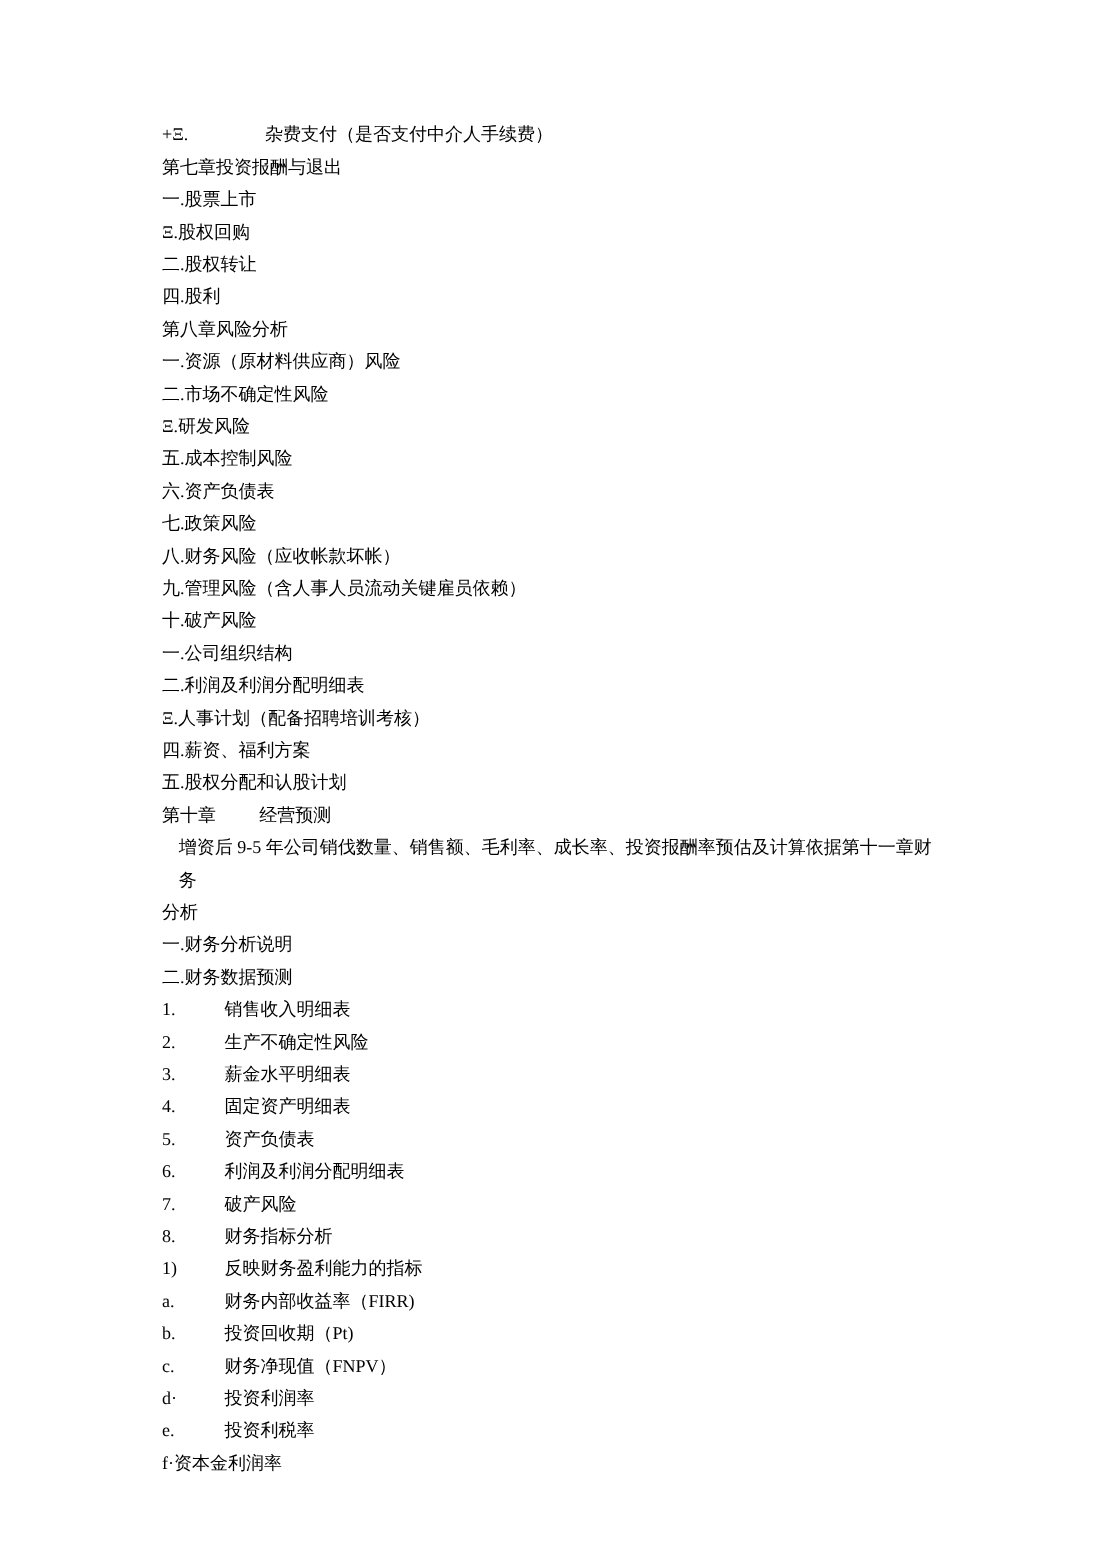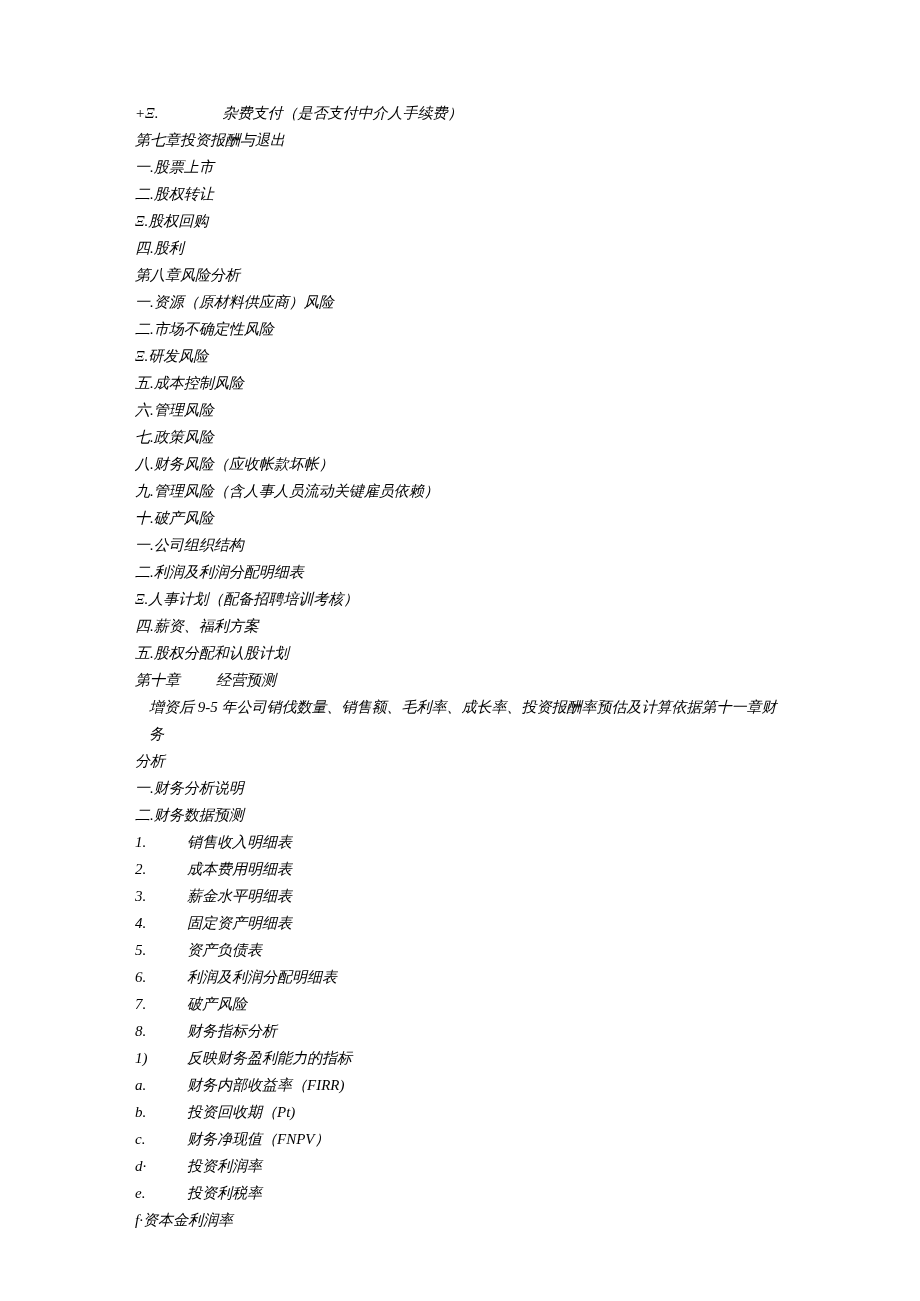--- a/index.html
+++ b/index.html
@@ -10,21 +10,20 @@
       width: 920px;
     }
     .content {
       padding: 100px 135px 60px 135px;
       font-size: 15px;
       line-height: 27px;
       color: #000000;
     }
     .line {
       white-space: pre-wrap;
-      font-style: italic;
     }
     .indent1 {
       padding-left: 14px;
     }
     .item-col {
       display: inline-block;
       width: 52px;
     }
     .gap {
       display: inline-block;
@@ -35,45 +34,45 @@
       width: 36px;
     }
   </style>
 </head>
 <body>
 
 <div class="content">
 <div class="line"><span>+Ξ.</span><span class="gap"></span><span>杂费支付（是否支付中介人手续费）</span></div>
     <div class="line">第七章投资报酬与退出</div>
     <div class="line">一.股票上市</div>
+    <div class="line">Ξ.股权回购</div>
     <div class="line">二.股权转让</div>
-    <div class="line">Ξ.股权回购</div>
     <div class="line">四.股利</div>
     <div class="line">第八章风险分析</div>
     <div class="line">一.资源（原材料供应商）风险</div>
     <div class="line">二.市场不确定性风险</div>
     <div class="line">Ξ.研发风险</div>
     <div class="line">五.成本控制风险</div>
-    <div class="line">六.管理风险</div>
+    <div class="line">六.资产负债表</div>
     <div class="line">七.政策风险</div>
     <div class="line">八.财务风险（应收帐款坏帐）</div>
     <div class="line">九.管理风险（含人事人员流动关键雇员依赖）</div>
     <div class="line">十.破产风险</div>
     <div class="line">一.公司组织结构</div>
     <div class="line">二.利润及利润分配明细表</div>
     <div class="line">Ξ.人事计划（配备招聘培训考核）</div>
     <div class="line">四.薪资、福利方案</div>
     <div class="line">五.股权分配和认股计划</div>
     <div class="line"><span>第十章</span><span class="small-gap"></span><span>经营预测</span></div>
     <div class="line indent1">增资后 9-5 年公司销伐数量、销售额、毛利率、成长率、投资报酬率预估及计算依据第十一章财务</div>
     <div class="line">分析</div>
     <div class="line">一.财务分析说明</div>
     <div class="line">二.财务数据预测</div>
     <div class="line"><span class="item-col">1.</span><span>销售收入明细表</span></div>
-    <div class="line"><span class="item-col">2.</span><span>成本费用明细表</span></div>
+    <div class="line"><span class="item-col">2.</span><span>生产不确定性风险</span></div>
     <div class="line"><span class="item-col">3.</span><span>薪金水平明细表</span></div>
     <div class="line"><span class="item-col">4.</span><span>固定资产明细表</span></div>
     <div class="line"><span class="item-col">5.</span><span>资产负债表</span></div>
     <div class="line"><span class="item-col">6.</span><span>利润及利润分配明细表</span></div>
     <div class="line"><span class="item-col">7.</span><span>破产风险</span></div>
     <div class="line"><span class="item-col">8.</span><span>财务指标分析</span></div>
     <div class="line"><span class="item-col">1)</span><span>反映财务盈利能力的指标</span></div>
     <div class="line"><span class="item-col">a.</span><span>财务内部收益率（FIRR)</span></div>
     <div class="line"><span class="item-col">b.</span><span>投资回收期（Pt)</span></div>
     <div class="line"><span class="item-col">c.</span><span>财务净现值（FNPV）</span></div>

